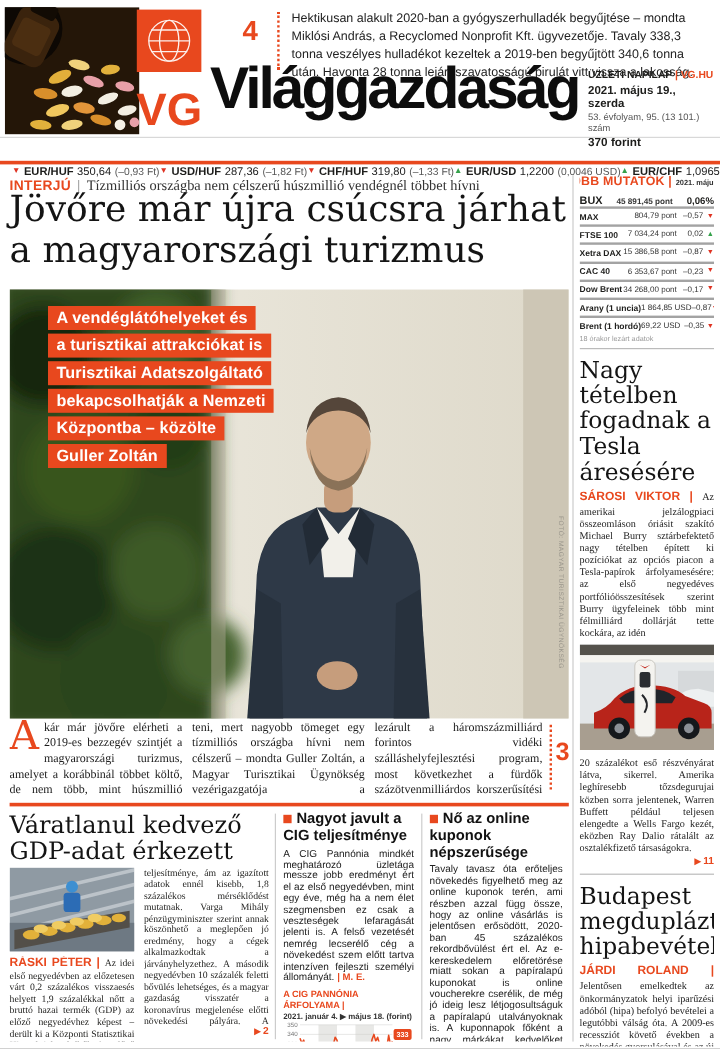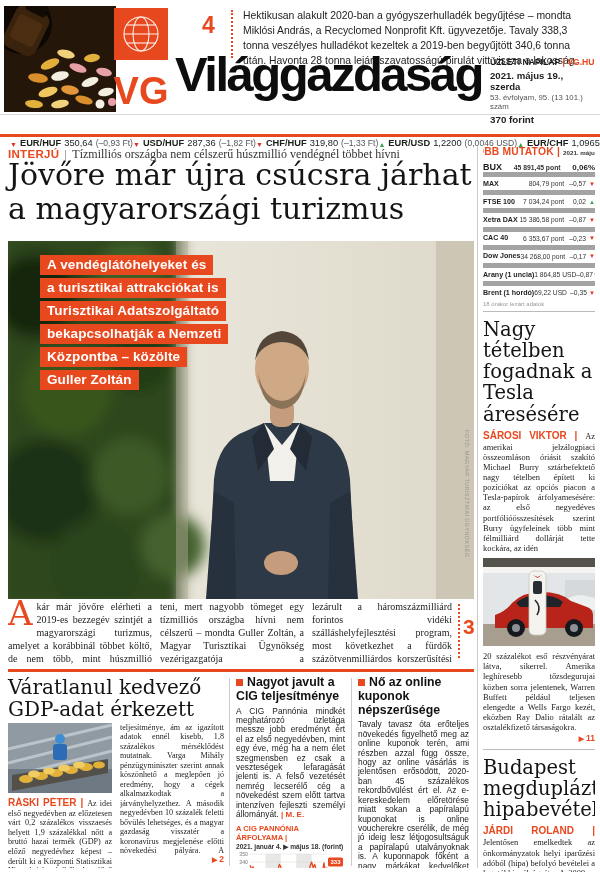--- a/index.html
+++ b/index.html
@@ -19,21 +19,21 @@
   #mast-right{left:490px;top:57px;width:106px;}
   .m1{font-size:8.6px;font-weight:bold;}
   .m2{font-size:9.6px;font-weight:bold;margin-top:3px;}
   .m3{font-size:7.8px;color:#555;margin-top:1px;}
   .m4{font-size:9.8px;font-weight:bold;margin-top:3px;}
 
   
   #ticker{left:0;top:114px;width:600px;height:23px;border-top:1px solid #d8d8d8;
           border-bottom:3px solid #e8481e;display:flex;align-items:center;
           justify-content:space-between;padding:0 10px;box-sizing:border-box;}
-  .tk-item{display:flex;align-items:flex-end;gap:3px;white-space:nowrap;margin-top:36px;}
+  .tk-item{display:flex;align-items:center;gap:3px;white-space:nowrap;margin-top:36px;}
   .tri{font-size:7px;line-height:1;}
   .tri.down{color:#df3222;} .tri.up{color:#35a24b;}
   .tk-pair{font-size:9.3px;font-weight:bold;}
   .tk-val{font-size:9.3px;color:#222;}
   .tk-chg{font-size:8.6px;color:#555;}
 
   
   #kicker{left:8px;top:147px;display:flex;align-items:baseline;gap:6px;}
   #kicker .lab{font-size:11.5px;font-weight:bold;color:#e8481e;letter-spacing:.3px;}
   #kicker .sep{border-left:1px solid #aaa;height:10px;align-self:center;}
@@ -85,21 +85,21 @@
 
   
   #rail{left:483px;top:146px;width:112px;height:726px;display:flex;flex-direction:column;overflow:hidden;}
   #ind-head{display:flex;align-items:baseline;gap:3px;justify-content:center;}
   #ind-title{font-size:10.3px;font-weight:bold;color:#e8481e;letter-spacing:.2px;white-space:nowrap;}
   #ind-date{font-size:6.2px;font-weight:bold;color:#333;white-space:nowrap;}
   #bux-row{display:flex;align-items:baseline;justify-content:space-between;margin-top:5px;}
   #bux-label{font-size:9px;font-weight:bold;}
   #bux-value{font-size:6.8px;font-weight:bold;color:#333;}
   #bux-change{font-size:8px;font-weight:bold;}
-  .ind-row{display:flex;align-items:center;border-top:5px solid #a3a3a3;height:13.2px;}
+  .ind-row{display:flex;align-items:center;border-top:2px solid #a3a3a3;height:13.2px;}
   .ind-name{font-size:7.1px;font-weight:bold;flex:1;white-space:nowrap;}
   .ind-val{font-size:6.7px;color:#333;white-space:nowrap;}
   .ind-chg{font-size:6.7px;color:#333;width:22px;text-align:right;white-space:nowrap;}
   .ind-tri{font-size:6px;width:9px;text-align:right;}
   #ind-note{font-size:6px;color:#999;margin-top:2px;padding-bottom:4px;border-bottom:1px solid #bbb;}
   .rail-head{font-size:19.5px;line-height:1.08;color:#141414;margin-top:7px;}
   .rail-body{font-size:8.45px;line-height:1.2;text-align:justify;color:#222;margin-top:5px;}
   .rail-ref{text-align:right;margin-top:1px;}
   .rail-div{border-bottom:1px solid #bbb;margin-top:6px;}
   #tesla-photo{width:112px;height:88px;margin-top:5px;}
@@ -406,21 +406,21 @@
           <span class="ind-chg">–0,87</span>
           <span class="ind-tri tri down">▼</span>
         </div>
         <div class="ind-row">
           <span class="ind-name">CAC 40</span>
           <span class="ind-val">6 353,67 pont</span>
           <span class="ind-chg">–0,23</span>
           <span class="ind-tri tri down">▼</span>
         </div>
         <div class="ind-row">
-          <span class="ind-name">Dow Jones</span>
+          <span class="ind-name">Dow Brent</span>
           <span class="ind-val">34 268,00 pont</span>
           <span class="ind-chg">–0,17</span>
           <span class="ind-tri tri down">▼</span>
         </div>
         <div class="ind-row">
           <span class="ind-name">Arany (1 uncia)</span>
           <span class="ind-val">1 864,85 USD</span>
           <span class="ind-chg">–0,87</span>
           <span class="ind-tri tri down">▼</span>
         </div>

